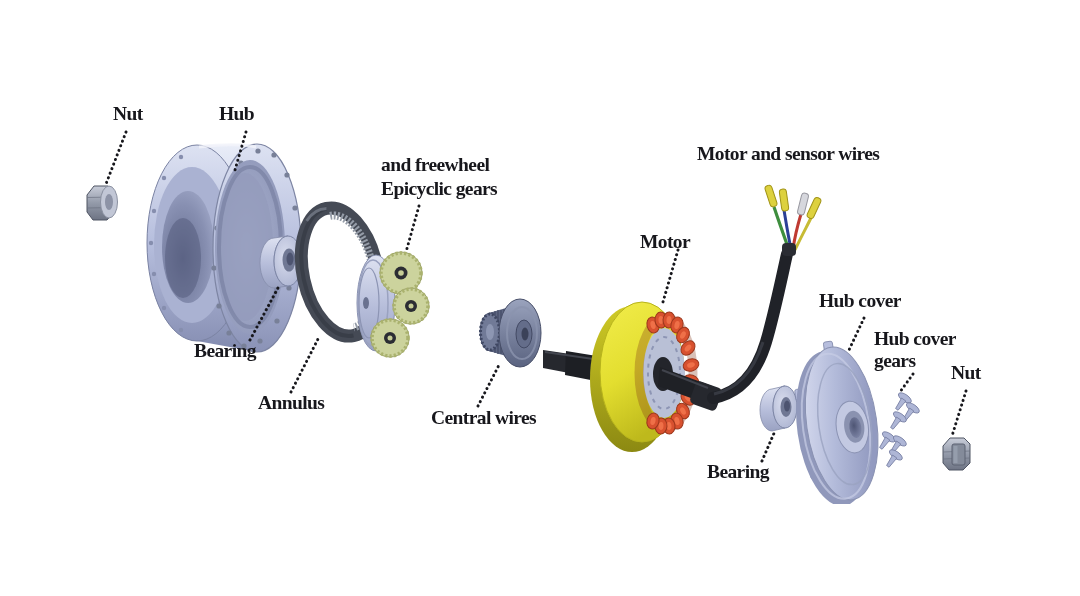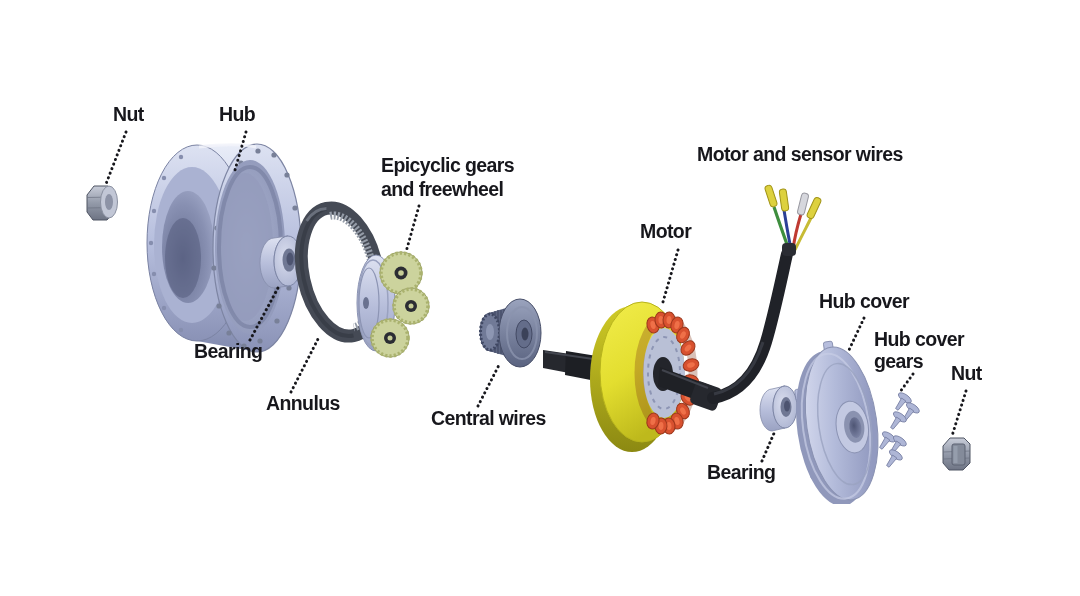--- a/index.html
+++ b/index.html
@@ -1,18 +1,18 @@
 <!DOCTYPE html>
 <html><head>
 <meta charset="utf-8">
 <style>
   html,body{margin:0;padding:0;background:#ffffff;}
   .stage{
     position:relative;width:1080px;height:504px;background:#ffffff;overflow:hidden;
-    font-family:Liberation Sans, sans-serif;
+    font-family:Liberation Serif, serif;
   }
   .stage svg{position:absolute;left:0;top:0;}
   .lbl{
     position:absolute;font-weight:700;font-size:19.5px;line-height:22px;
     letter-spacing:-0.6px;color:#17171c;white-space:nowrap;
   }
   .lbl span{display:block;}
   .lh24{line-height:24px;}
 </style>
 </head>
@@ -354,27 +354,27 @@
     <line x1="864" y1="318" x2="849" y2="350"></line>
     <line x1="913" y1="374" x2="900" y2="392"></line>
     <line x1="966" y1="391" x2="952" y2="436"></line>
     <line x1="762" y1="461" x2="775" y2="431"></line>
   </g>
 </svg>
 
   <div class="lbl" style="left:113px;top:103px;">Nut</div>
   <div class="lbl" style="left:219px;top:103px;text-align:center;">Hub</div>
   <div class="lbl" style="left:194px;top:340px;">Bearing</div>
-  <div class="lbl" style="left:266px;top:392px;">Annulus</div>
+  <div class="lbl" style="left:258px;top:392px;">Annulus</div>
   <div class="lbl lh24" style="left:381px;top:153px;">
+    <span>and freewheel</span>
     <span>Epicyclic gears</span>
-    <span>and freewheel</span>
   </div>
   <div class="lbl" style="left:431px;top:407px;">Central wires</div>
-  <div class="lbl" style="left:640px;top:220px;">Motor</div>
+  <div class="lbl" style="left:640px;top:231px;">Motor</div>
   <div class="lbl" style="left:697px;top:143px;">Motor and sensor wires</div>
   <div class="lbl" style="left:819px;top:290px;">Hub cover</div>
   <div class="lbl" style="left:874px;top:328px;">
     <span>Hub cover</span>
     <span>gears</span>
   </div>
   <div class="lbl" style="left:951px;top:362px;">Nut</div>
   <div class="lbl" style="left:707px;top:461px;">Bearing</div>
 </div>
 

